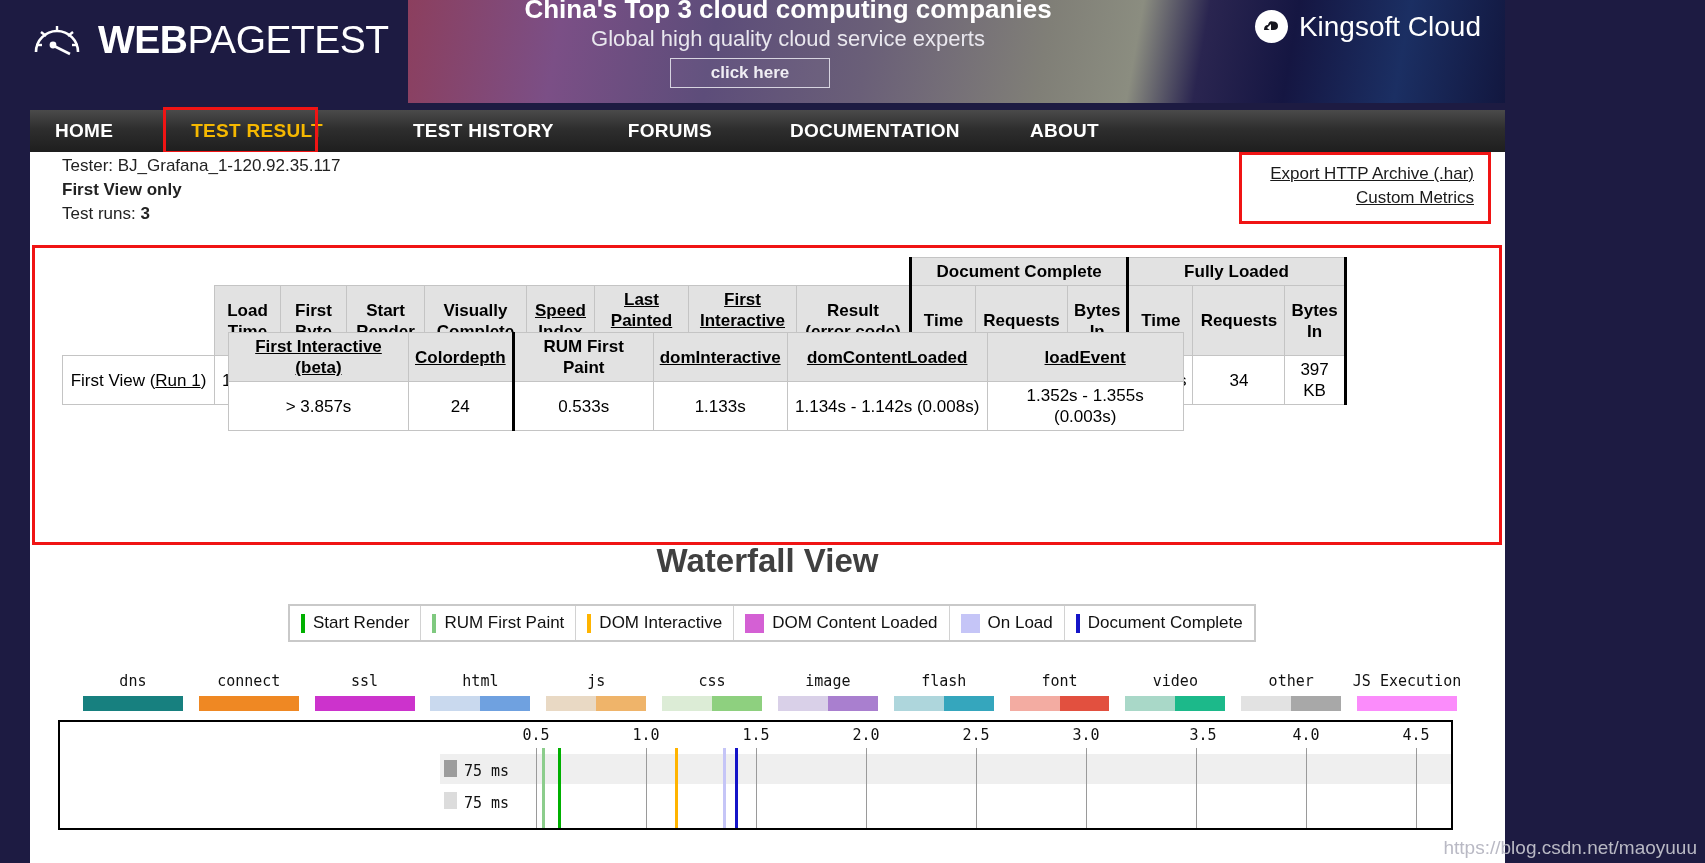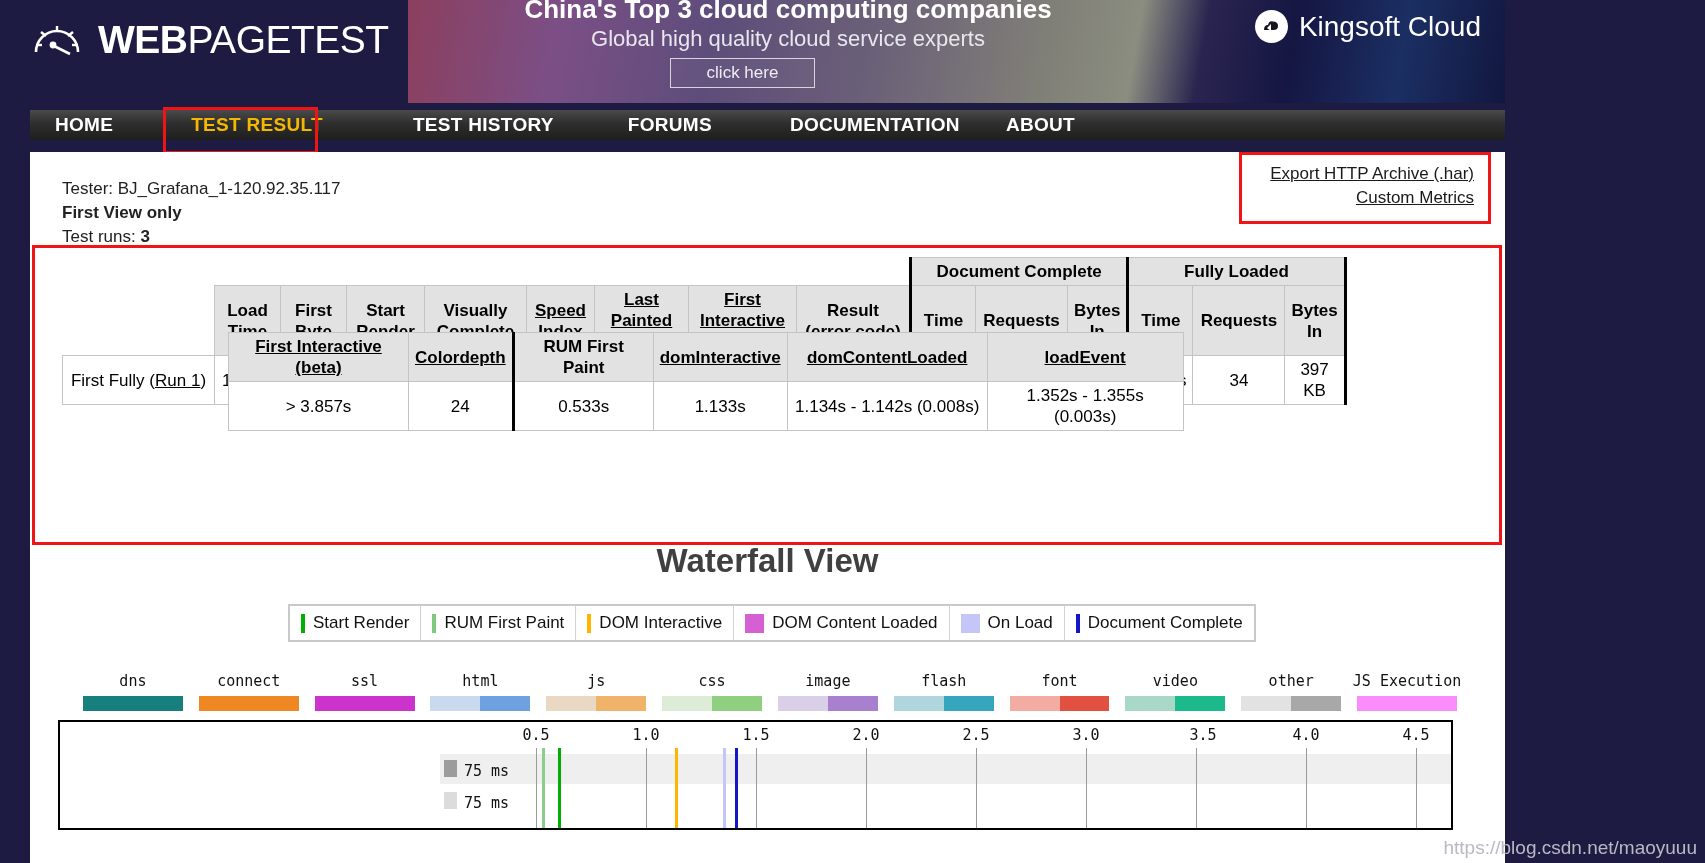--- a/index.html
+++ b/index.html
@@ -48,39 +48,40 @@
     position: absolute; left: 0; top: -6px; width: 760px;
     text-align: center; color: #fff; font-weight: bold;
     font-size: 26px; white-space: nowrap;
   }
   #ad .ad-sub {
     position: absolute; left: 0; top: 26px; width: 760px;
     text-align: center; color: #e9e7ee; font-size: 22px;
   }
   #ad .ad-btn {
     position: absolute; left: 262px; top: 58px;
-    width: 145px; height: 30px;
+    width: 160px; height: 30px;
     border: 1px solid #d7d4e0; color: #efedf3;
     font-size: 17px; display: flex; align-items: center; justify-content: center;
     background: rgba(255,255,255,0.04);
+    font-weight: bold;
   }
   #ad .brand {
     position: absolute; right: 24px; top: 10px;
     display: flex; align-items: center; gap: 11px;
     color: #fff; font-size: 28px; white-space: nowrap;
   }
   #ad .brand .mark {
     width: 33px; height: 33px; border-radius: 50%;
     background: #fff; display: flex; align-items: center; justify-content: center;
   }
 
   
   #navbar {
     position: absolute; left: 30px; top: 110px;
-    width: 1475px; height: 30px;
+    width: 1475px; height: 42px;
     background: linear-gradient(180deg,#4a4a4a 0%, #2e2e2e 45%, #1e1e1e 100%);
     display: flex; align-items: center;
   }
   #navbar .nav-item {
     color: #ffffff; font-weight: bold; font-size: 19px;
     letter-spacing: 0.3px; padding: 0 0;
     white-space: nowrap;
   }
   #navbar .nav-item.active { color: #f5b800; }
 
@@ -92,21 +93,21 @@
 
   
   #content {
     position: absolute; left: 30px; top: 152px;
     width: 1475px; height: 711px;
     background: #ffffff;
   }
 
   
   #testerinfo {
-    position: absolute; left: 32px; top: 25px;
+    position: absolute; left: 32px; top: 2px;
     font-size: 17px; color: #222; line-height: 24px;
   }
   #testerinfo .bold { font-weight: bold; }
 
   
   #exportbox {
     position: absolute; right: 14px; top: 0px;
     width: 252px; height: 72px;
     border: 3px solid #f01414;
     padding: 7px 14px 0 0;
@@ -254,21 +255,21 @@
       </div>
     </div>
   </div>
 
   <div id="navbar">
     <span class="nav-item" style="margin-left:25px;">HOME</span>
     <span class="nav-item active" style="margin-left:78px;">TEST RESULT</span>
     <span class="nav-item" style="margin-left:90px;">TEST HISTORY</span>
     <span class="nav-item" style="margin-left:74px;">FORUMS</span>
     <span class="nav-item" style="margin-left:78px;">DOCUMENTATION</span>
-    <span class="nav-item" style="margin-left:46px;">ABOUT</span>
+    <span class="nav-item" style="margin-left:70px;">ABOUT</span>
   </div>
   <div class="nav-hl"></div>
 
   <div id="content">
 
     <div id="testerinfo">
       <div>Tester: BJ_Grafana_1-120.92.35.117</div>
       <div class="bold">First View only</div>
       <div><span>Test runs: </span><span class="bold">3</span></div>
     </div>
@@ -299,21 +300,21 @@
         <th style="width:108px;" class="u"><span>First Interactive (beta)</span></th>
         <th style="width:114px;">Result (error code)</th>
         <th style="width:62px;" class="thick-l">Time</th>
         <th style="width:92px;">Requests</th>
         <th style="width:60px;">Bytes In</th>
         <th style="width:62px;" class="thick-l">Time</th>
         <th style="width:92px;">Requests</th>
         <th style="width:60px;" class="thick-r">Bytes In</th>
       </tr>
       <tr>
-        <td class="rowlabel"><span>First Fully (</span><span style="text-decoration:underline;">Run 1</span><span>)</span></td>
+        <td class="rowlabel"><span>First View (</span><span style="text-decoration:underline;">Run 1</span><span>)</span></td>
         <td>1.397s</td>
         <td>0.074s</td>
         <td>0.600s</td>
         <td>1.400s</td>
         <td>0.709s</td>
         <td>0.900s</td>
         <td>&gt; 3.857s</td>
         <td>0</td>
         <td class="thick-l">1.397s</td>
         <td>12</td>

